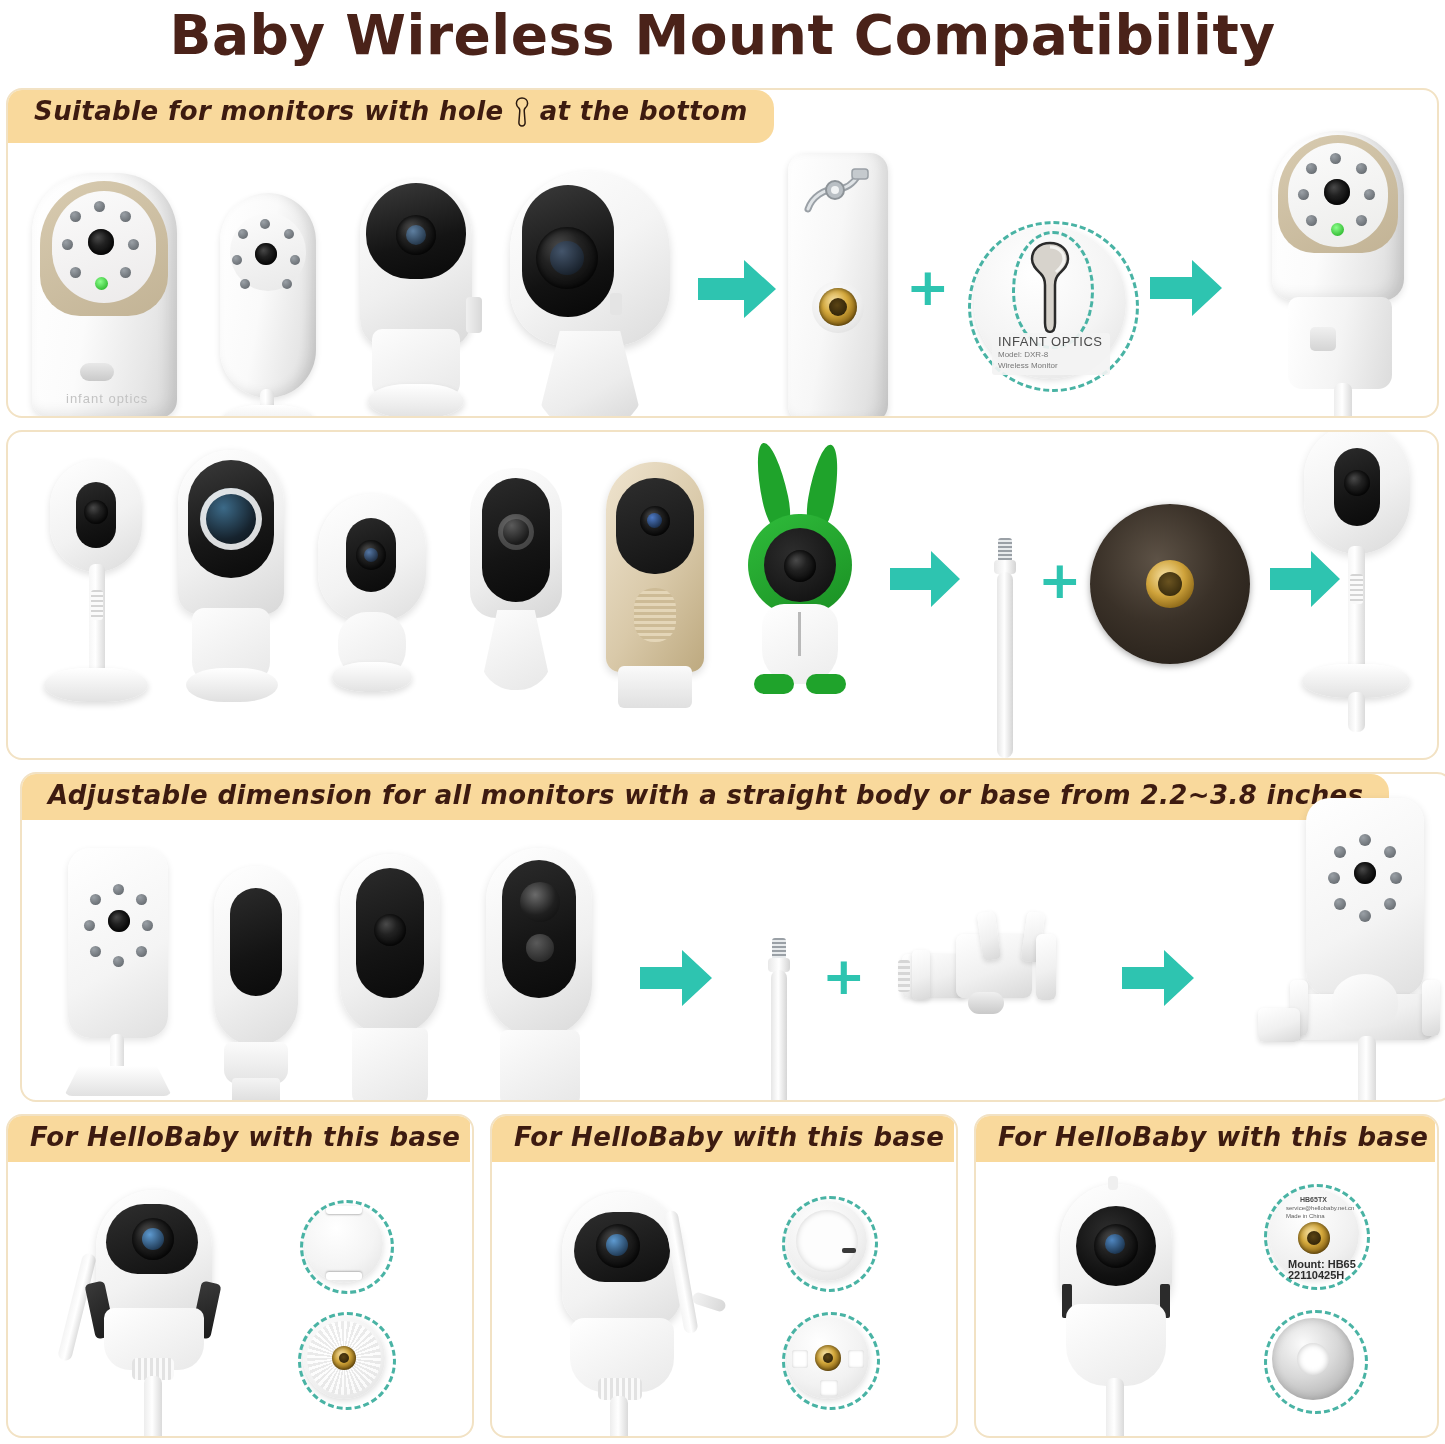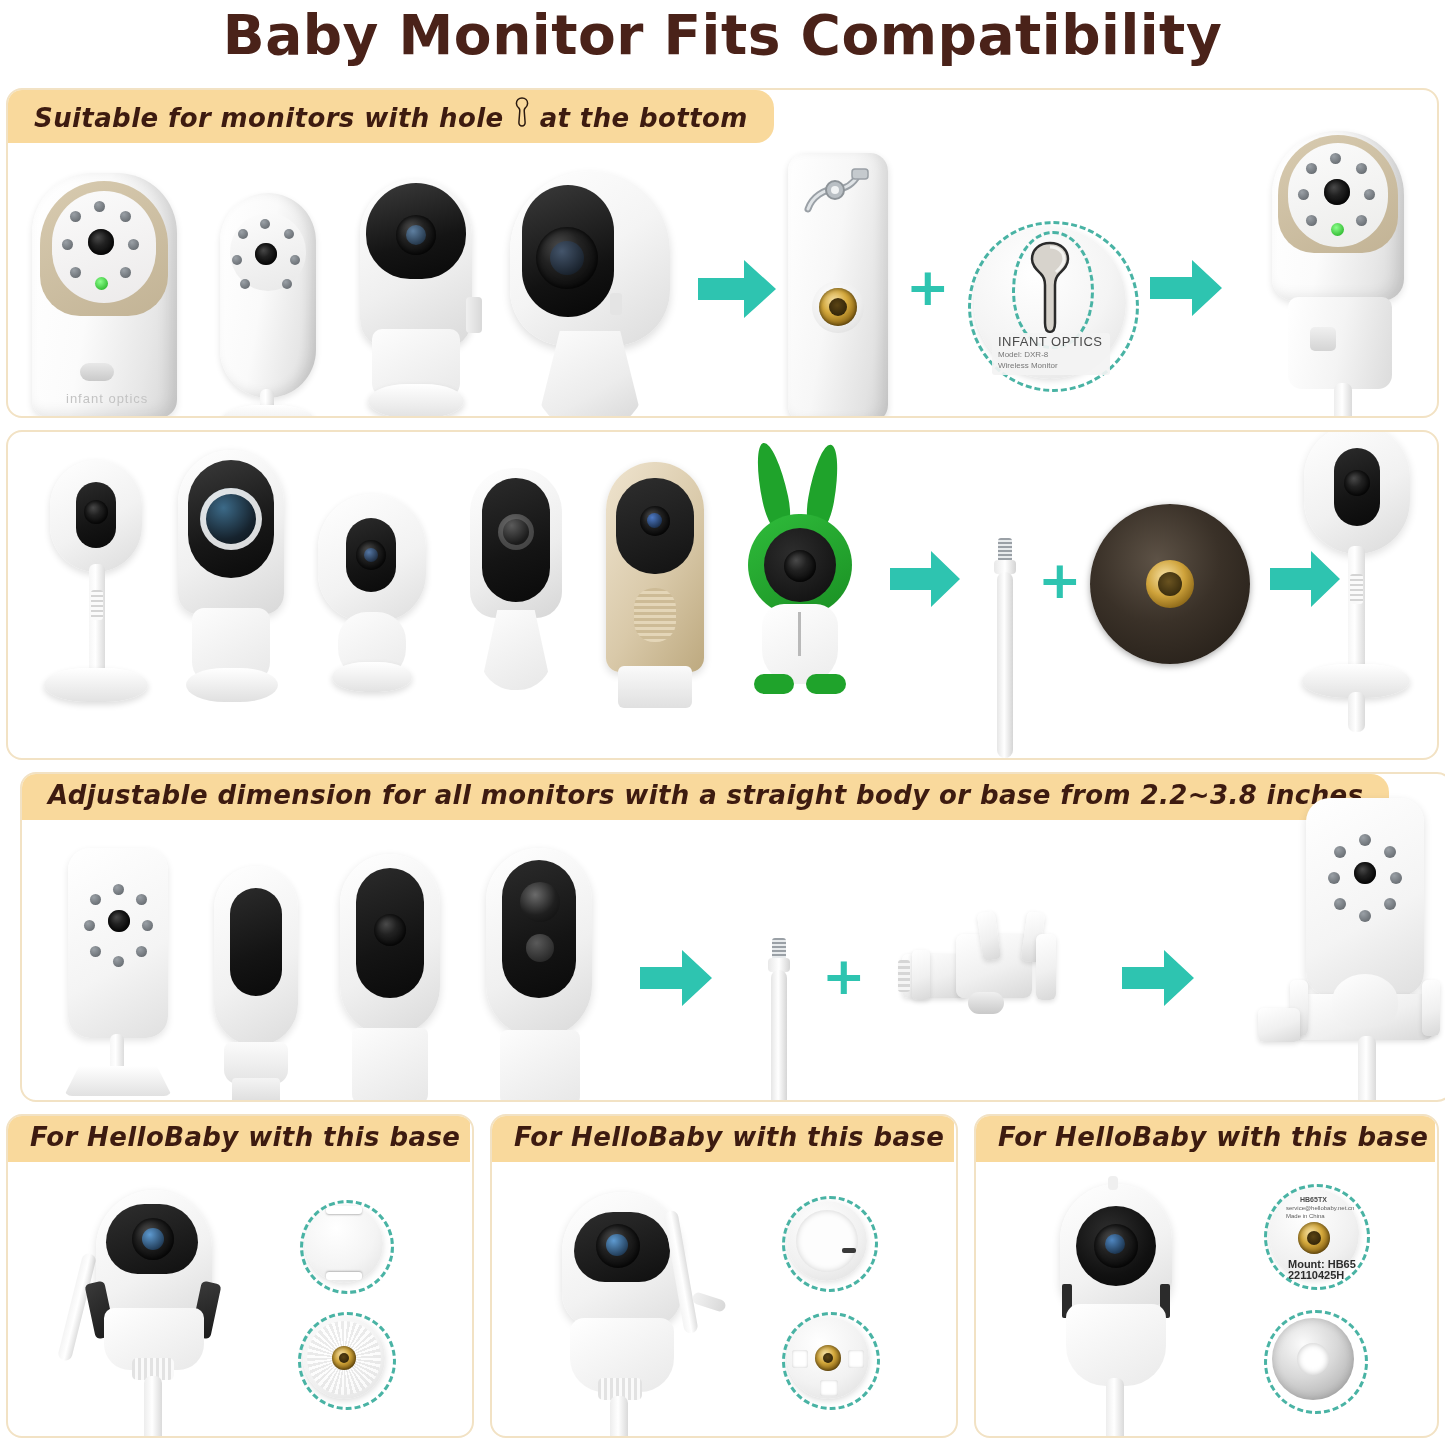--- a/index.html
+++ b/index.html
@@ -46,21 +46,21 @@
     background:#F9D99C;
     border-radius:0 18px 18px 0;
     color:#3D1B10;
     font-family:"DejaVu Sans",sans-serif;
     font-weight:bold;
     font-style:italic;
     font-size:26px;
     letter-spacing:0.4px;
     padding:7px 26px 9px 28px;
     display:inline-flex;
-    align-items:flex-end;
+    align-items:flex-start;
     gap:10px;
     white-space:nowrap;
     margin-left:-2px;
     line-height:1.15;
   }
   #p1 .banner,#p2 .banner,#p3 .banner{
     display:flex; width:100%; box-sizing:border-box;
     border-radius:0 0 0 0; justify-content:flex-start;
     padding:7px 10px 9px 24px;
   }
@@ -156,21 +156,21 @@
   }
   .notch{position:absolute;background:#fff;box-shadow:0 0 2px rgba(0,0,0,.25) inset;}
   .model-text{
     position:absolute;font-family:"Liberation Sans",sans-serif;font-weight:bold;
     color:#2d2d2d;white-space:nowrap;
   }
 </style>
 </head>
 <body>
 
-<div class="page-title">Baby Monitor Fits Compatibility</div>
+<div class="page-title">Baby Wireless Mount Compatibility</div>
 
 <div class="card" id="sec1">
   <div class="banner">
     <span>Suitable for monitors with hole</span>
     <span class="keyhole-icon">
       <svg width="16" height="30" viewBox="0 0 16 30">
         <path d="M8 1 C11.3 1 13.6 3.4 13.6 6.4 C13.6 8.6 12.3 10 11.1 11.1 C10.3 11.9 10.1 12.6 10.2 13.8
                  L11.1 25.3 C11.3 27.6 9.9 29 8 29 C6.1 29 4.7 27.6 4.9 25.3 L5.8 13.8
                  C5.9 12.6 5.7 11.9 4.9 11.1 C3.7 10 2.4 8.6 2.4 6.4 C2.4 3.4 4.7 1 8 1 Z" fill="none" stroke="#2b1a10" stroke-width="1.5"></path>
       </svg>

